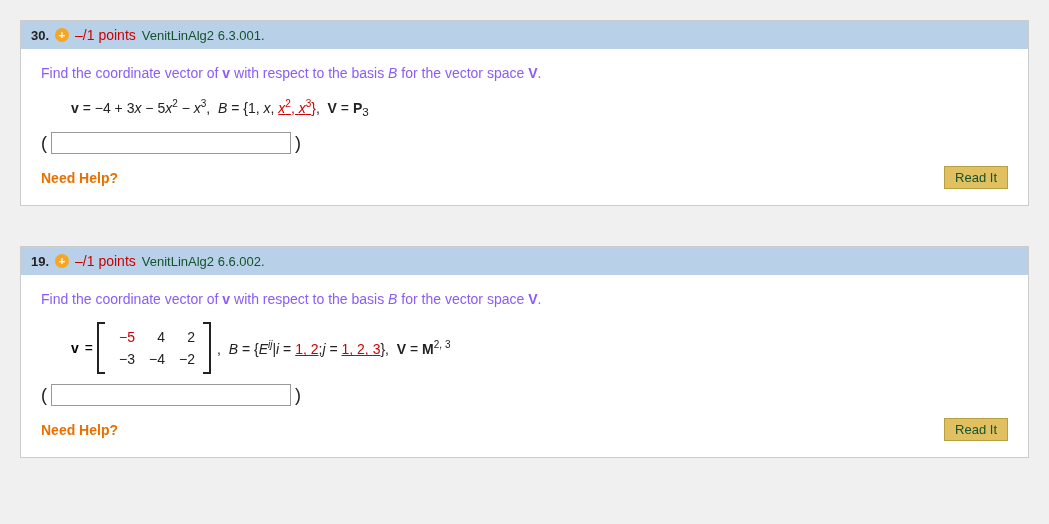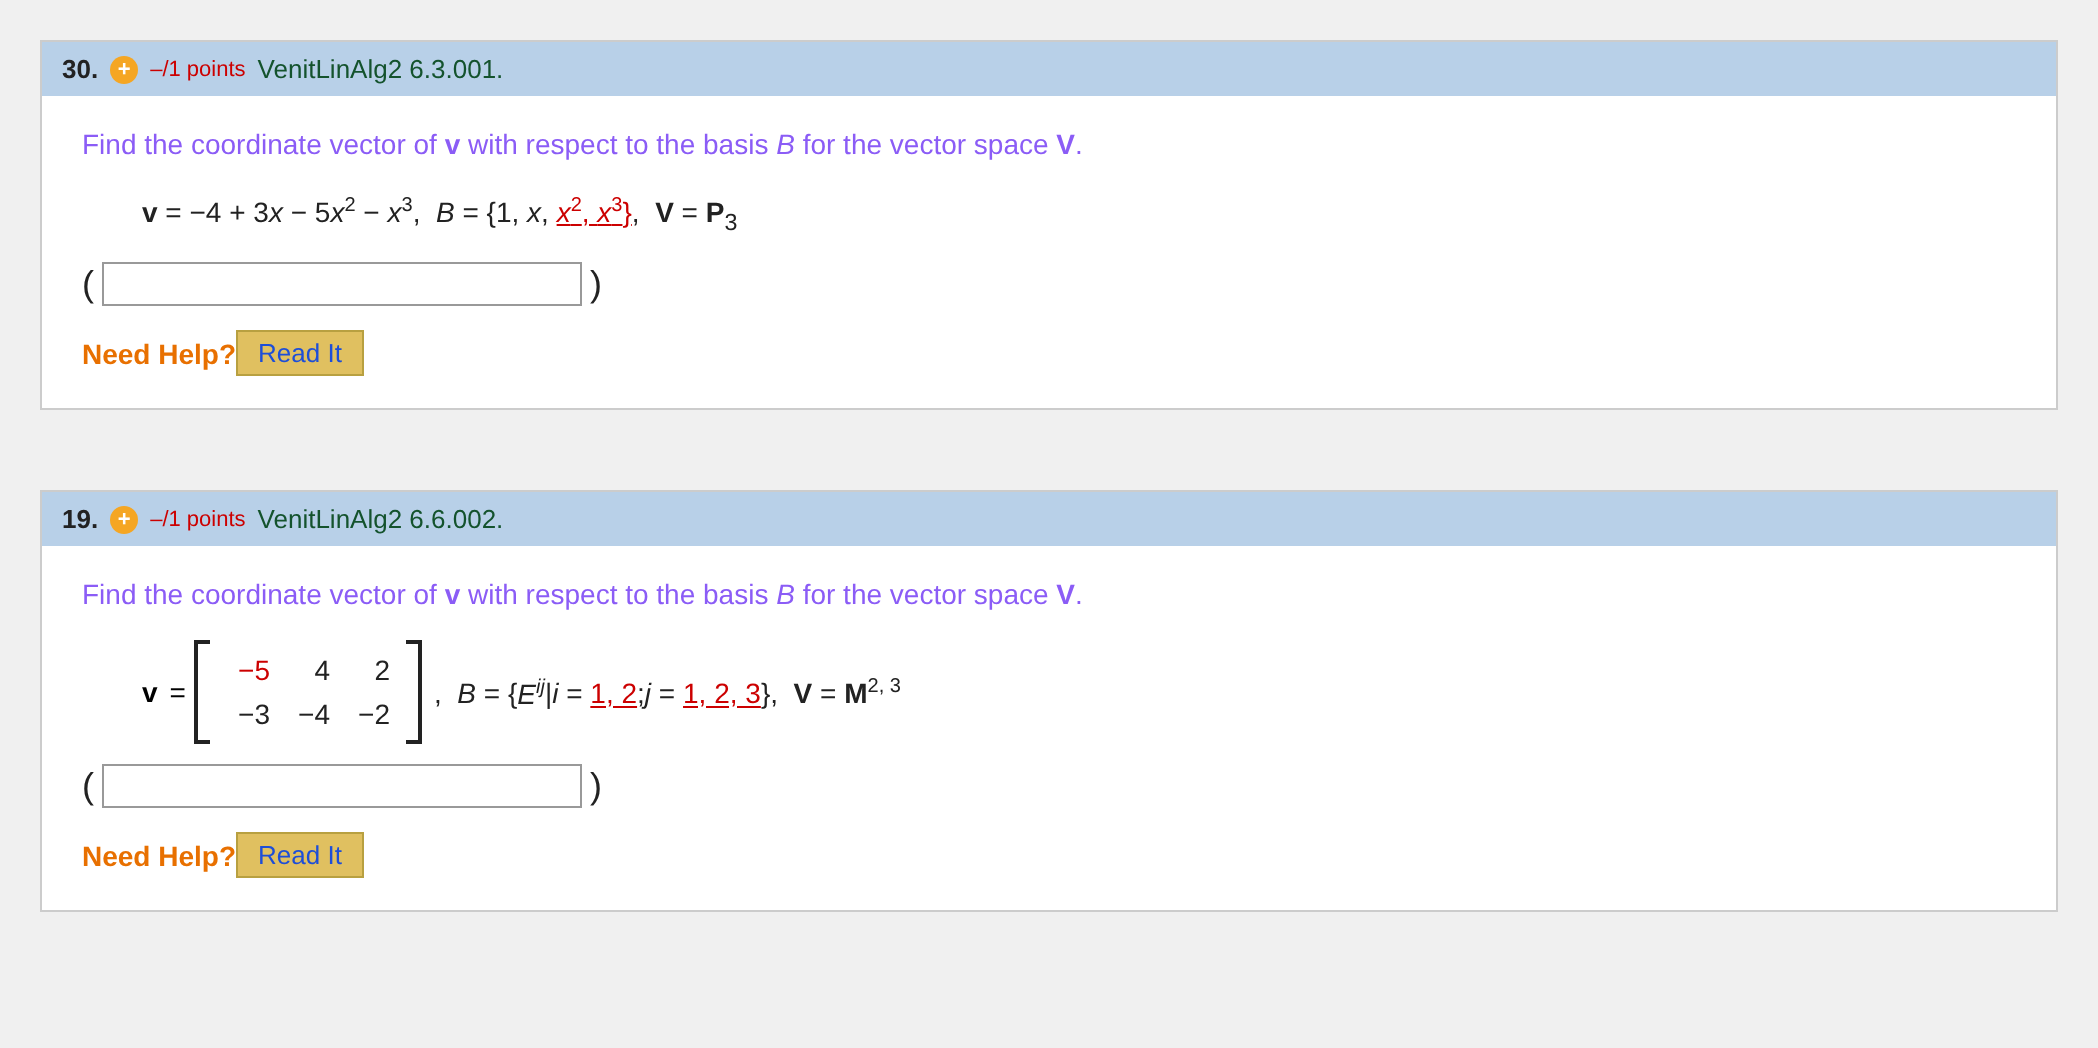--- a/index.html
+++ b/index.html
@@ -34,21 +34,21 @@
       background: #f5a623;
       border-radius: 50%;
       color: white;
       font-size: 11px;
       font-weight: bold;
       text-align: center;
       line-height: 14px;
     }
     .points-label {
       color: #c00;
-      font-size: 11px;
+      font-size: 14px;
     }
     .source-label {
       color: #14532d;
       font-size: 13px;
     }
     .problem-body {
       padding: 14px 20px 16px 20px;
       background: #fff;
     }
     .problem-text {
@@ -81,33 +81,35 @@
       border: 1px solid #999;
       width: 240px;
       height: 22px;
       margin: 0 4px;
       padding: 2px 4px;
       font-size: 14px;
     }
     .need-help-row {
       display: flex;
       align-items: center;
+      gap: 10px;
+      justify-content: space-between;
     }
     .need-help-label {
       color: #e87000;
       font-weight: bold;
       font-size: 14px;
     }
     .read-it-btn {
       background: #e0c060;
       border: 1px solid #b8a040;
       padding: 3px 10px;
       font-size: 13px;
       cursor: pointer;
-      color: #1d4ed8;
+      color: #14532d;
     }
     .matrix-container {
       display: inline-flex;
       align-items: center;
       margin-bottom: 10px;
       margin-left: 30px;
     }
     .matrix-label {
       font-weight: bold;
       font-size: 14px;

